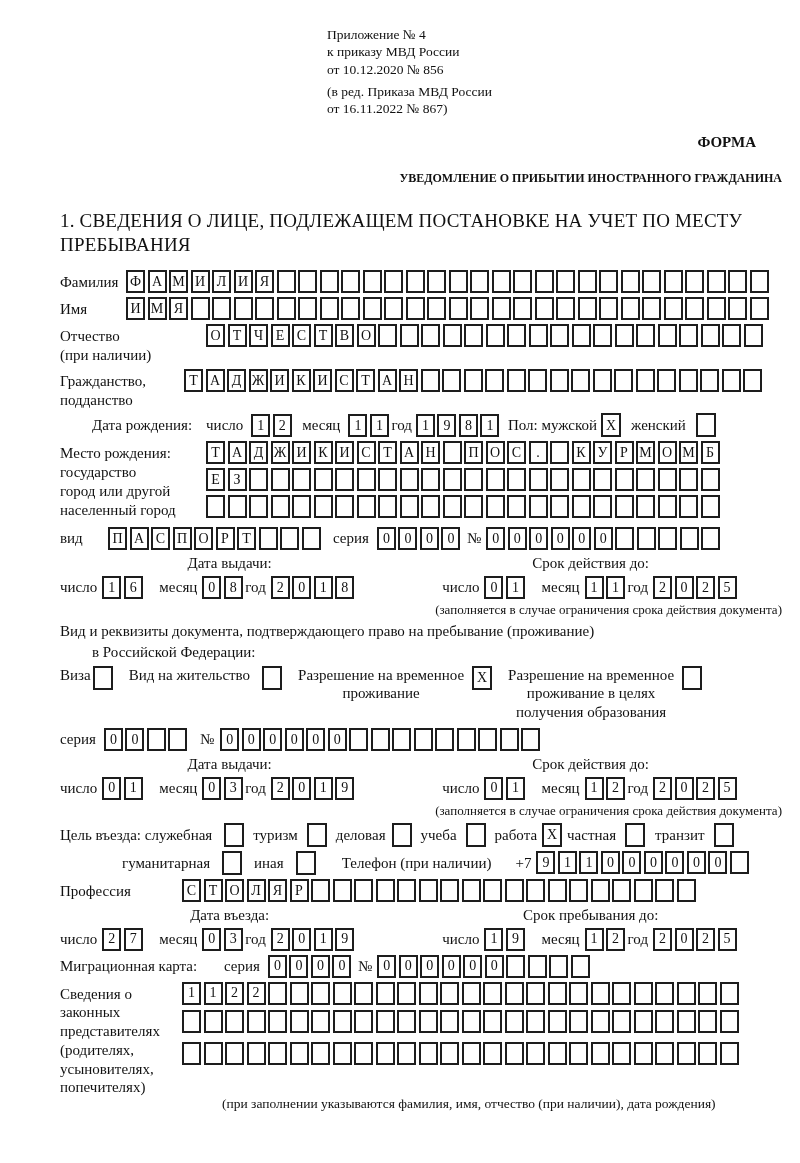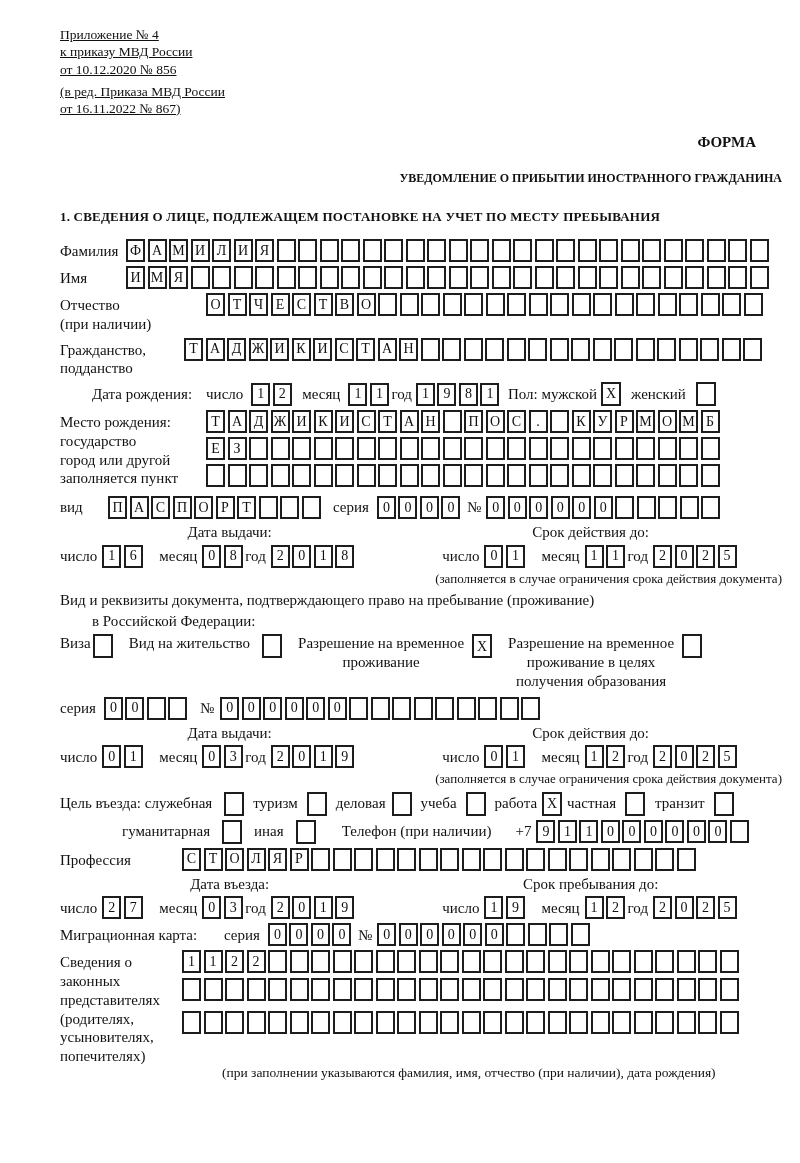--- a/index.html
+++ b/index.html
@@ -3,28 +3,28 @@
 <meta charset="utf-8">
 <style>
   html,body{margin:0;padding:0;background:#ffffff;}
   .page{
     width:800px;height:1163px;overflow:hidden;box-sizing:border-box;
     background:#ffffff;color:#111;
     font-family:"Liberation Serif","DejaVu Serif",serif;
     font-size:15px;line-height:1.25;
     padding:26px 18px 10px 60px;position:relative;
   }
-  .topblock{display:flex;justify-content:flex-start;text-decoration:underline;}
+  .topblock{display:flex;justify-content:center;}
   .appendix{width:188px;font-size:13.5px;line-height:1.28;}
   .appendix .gap{margin-top:5px;}
   .forma{width:188px;margin-left:auto;text-align:right;font-weight:bold;font-size:15px;
          margin-top:16px;padding-right:26px;box-sizing:border-box;}
   .title{text-align:right;font-weight:bold;font-size:12px;margin:18px 0 0 0;line-height:1.4;}
   .blank-line{display:inline-block;width:54px;border-bottom:2px solid #222;margin-left:10px;height:12px;}
-  .sec-head{font-weight:bold;font-size:13px;margin:22px 0 14px 0;letter-spacing:.2px;}
+  .sec-head{font-weight:normal;font-size:19px;margin:22px 0 14px 0;letter-spacing:.2px;}
   .frow{display:flex;align-items:flex-start;margin-bottom:4px;}
   .lblcol{flex:none;padding-top:3px;}
   .cells{display:inline-flex;flex-wrap:nowrap;}
   .cell{
     flex:none;width:19px;height:23px;box-sizing:border-box;border:2px solid #1d1d1d;
     margin-right:2.5px;display:inline-flex;align-items:center;justify-content:center;
     font-size:14px;background:#fff;
   }
   .chk{
     flex:none;width:20px;height:24px;box-sizing:border-box;border:2px solid #1d1d1d;
@@ -243,21 +243,21 @@
     <span class="inl">женский</span>
     <span class="smallgap" style="width:10px"></span>
     <span class="chk"></span>
   </div>
 
   <div class="frow mt4">
     <span class="lblcol" style="width:146px">
       <span>Место рождения:</span><br>
       <span>государство</span><br>
       <span>город или другой</span><br>
-      <span>заполняется пункт</span>
+      <span>населенный город</span>
     </span>
     <span>
       <span class="cells">
           <span class="cell">Т</span>
           <span class="cell">А</span>
           <span class="cell">Д</span>
           <span class="cell">Ж</span>
           <span class="cell">И</span>
           <span class="cell">К</span>
           <span class="cell">И</span>

